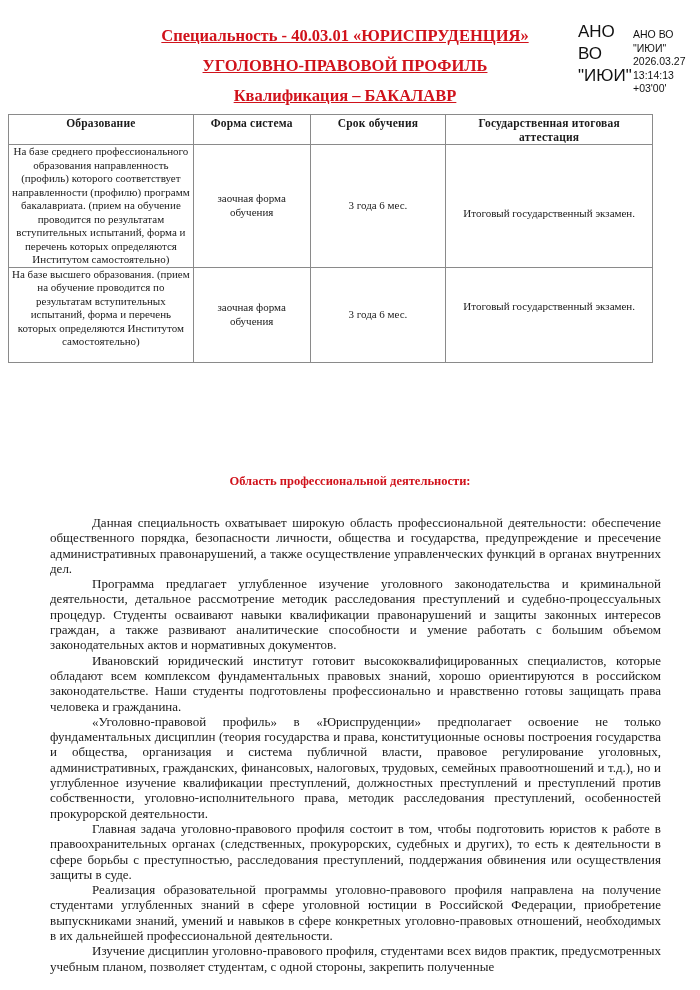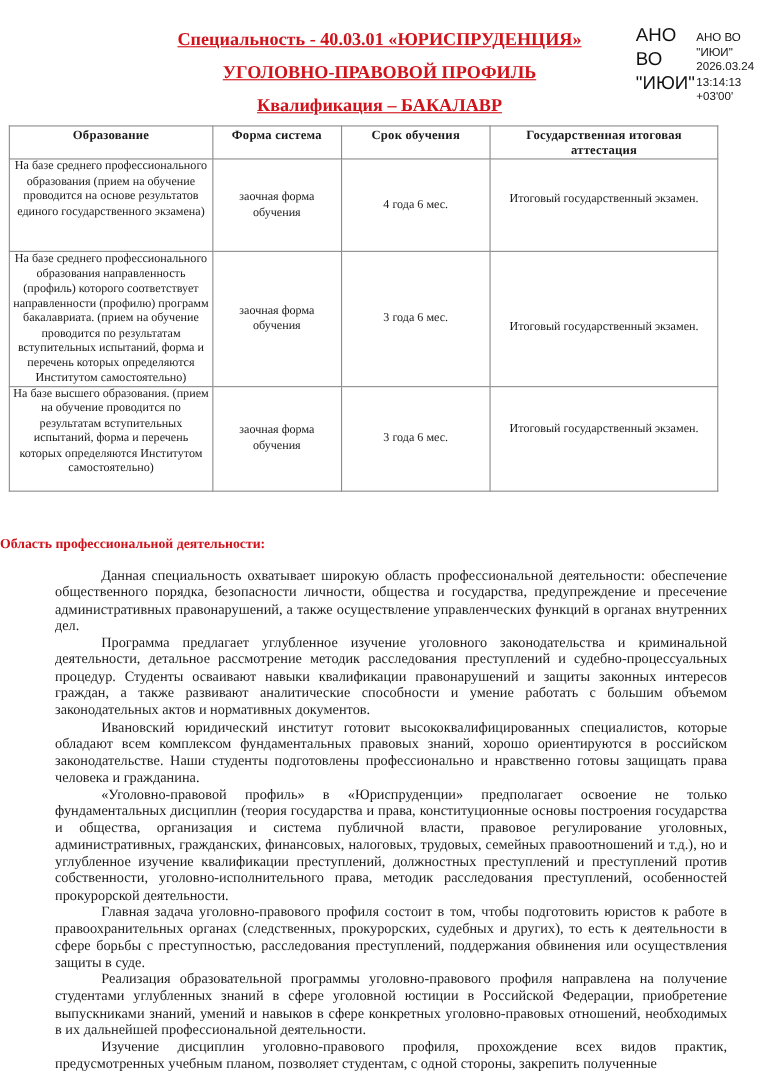--- a/index.html
+++ b/index.html
@@ -31,21 +31,21 @@
     border-collapse: collapse; font-size: 11px; line-height: 13.5px;
   }
   table.edu th, table.edu td {
     border: 1.5px solid #8a8a8a; text-align: center; vertical-align: middle;
     padding: 0 3px;
   }
   table.edu th { font-weight: bold; font-size: 11.5px; vertical-align: top; padding-top: 2px; height: 24px; letter-spacing: 0.2px; }
   table.edu td.c1 { vertical-align: top; }
 
   .section-head {
-    position: absolute; top: 487px; left: 0; width: 700px; 
+    position: absolute; top: 474px; left: 0; width: 700px; text-align: center;
     color: #d0121b; font-weight: bold; font-size: 12.5px;
   }
   .body-text {
     position: absolute; left: 50px; top: 515px; width: 611px;
     font-size: 13px; line-height: 15.3px; text-align: justify;
   }
   .body-text p { margin: 0; text-indent: 42px; }
 </style>
 </head>
 <body>
@@ -55,47 +55,41 @@
 <div class="title t3">Квалификация – БАКАЛАВР</div>
 
 <div class="stamp-big">
   <div>АНО</div>
   <div>ВО</div>
   <div>"ИЮИ"</div>
 </div>
 <div class="stamp-small">
   <div>АНО ВО</div>
   <div>"ИЮИ"</div>
-  <div>2026.03.24</div>
+  <div>2026.03.27</div>
   <div>13:14:13</div>
   <div>+03'00'</div>
 </div>
 
 <table class="edu">
   <colgroup>
     <col style="width:185px">
       <col style="width:117px">
       <col style="width:136px">
       <col style="width:207px">
   </colgroup>
   <thead>
     <tr>
       <th>Образование</th>
       <th>Форма система</th>
       <th>Срок обучения</th>
       <th>Государственная итоговая аттестация</th>
     </tr>
   </thead>
   <tbody>
-    <tr style="height:84px">
-      <td class="c1">На базе среднего профессионального образования (прием на обучение проводится на основе результатов единого государственного экзамена)</td>
-      <td>заочная форма обучения</td>
-      <td>4 года 6 мес.</td>
-      <td style="vertical-align:top;padding-top:30px">Итоговый государственный экзамен.</td>
-    </tr>
     <tr style="height:117px">
       <td class="c1">На базе среднего профессионального образования направленность (профиль) которого соответствует направленности (профилю) программ бакалавриата. (прием на обучение проводится по результатам вступительных испытаний, форма и перечень которых определяются Институтом самостоятельно)</td>
       <td>заочная форма обучения</td>
       <td>3 года 6 мес.</td>
       <td style="vertical-align:top;padding-top:62px">Итоговый государственный экзамен.</td>
     </tr>
     <tr style="height:95px">
       <td class="c1">На базе высшего образования. (прием на обучение проводится по результатам вступительных испытаний, форма и перечень которых определяются Институтом самостоятельно)</td>
       <td>заочная форма обучения</td>
       <td>3 года 6 мес.</td>
@@ -106,14 +100,14 @@
 
 <div class="section-head">Область профессиональной деятельности:</div>
 
 <div class="body-text">
   <p>Данная специальность охватывает широкую область профессиональной деятельности: обеспечение общественного порядка, безопасности личности, общества и государства, предупреждение и пресечение административных правонарушений, а также осуществление управленческих функций в органах внутренних дел.</p>
   <p>Программа предлагает углубленное изучение уголовного законодательства и криминальной деятельности, детальное рассмотрение методик расследования преступлений и судебно-процессуальных процедур. Студенты осваивают навыки квалификации правонарушений и защиты законных интересов граждан, а также развивают аналитические способности и умение работать с большим объемом законодательных актов и нормативных документов.</p>
   <p>Ивановский юридический институт готовит высококвалифицированных специалистов, которые обладают всем комплексом фундаментальных правовых знаний, хорошо ориентируются в российском законодательстве. Наши студенты подготовлены профессионально и нравственно готовы защищать права человека и гражданина.</p>
   <p>«Уголовно-правовой профиль» в «Юриспруденции» предполагает освоение не только фундаментальных дисциплин (теория государства и права, конституционные основы построения государства и общества, организация и система публичной власти, правовое регулирование уголовных, административных, гражданских, финансовых, налоговых, трудовых, семейных правоотношений и т.д.), но и углубленное изучение квалификации преступлений, должностных преступлений и преступлений против собственности, уголовно-исполнительного права, методик расследования преступлений, особенностей прокурорской деятельности.</p>
   <p>Главная задача уголовно-правового профиля состоит в том, чтобы подготовить юристов к работе в правоохранительных органах (следственных, прокурорских, судебных и других), то есть к деятельности в сфере борьбы с преступностью, расследования преступлений, поддержания обвинения или осуществления защиты в суде.</p>
   <p>Реализация образовательной программы уголовно-правового профиля направлена на получение студентами углубленных знаний в сфере уголовной юстиции в Российской Федерации, приобретение выпускниками знаний, умений и навыков в сфере конкретных уголовно-правовых отношений, необходимых в их дальнейшей профессиональной деятельности.</p>
-  <p>Изучение дисциплин уголовно-правового профиля, прохождение всех видов практик, предусмотренных учебным планом, позволяет студентам, с одной стороны, закрепить полученные</p>
+  <p>Изучение дисциплин уголовно-правового профиля, студентами всех видов практик, предусмотренных учебным планом, позволяет студентам, с одной стороны, закрепить полученные</p>
 </div>
 
 </body></html>

